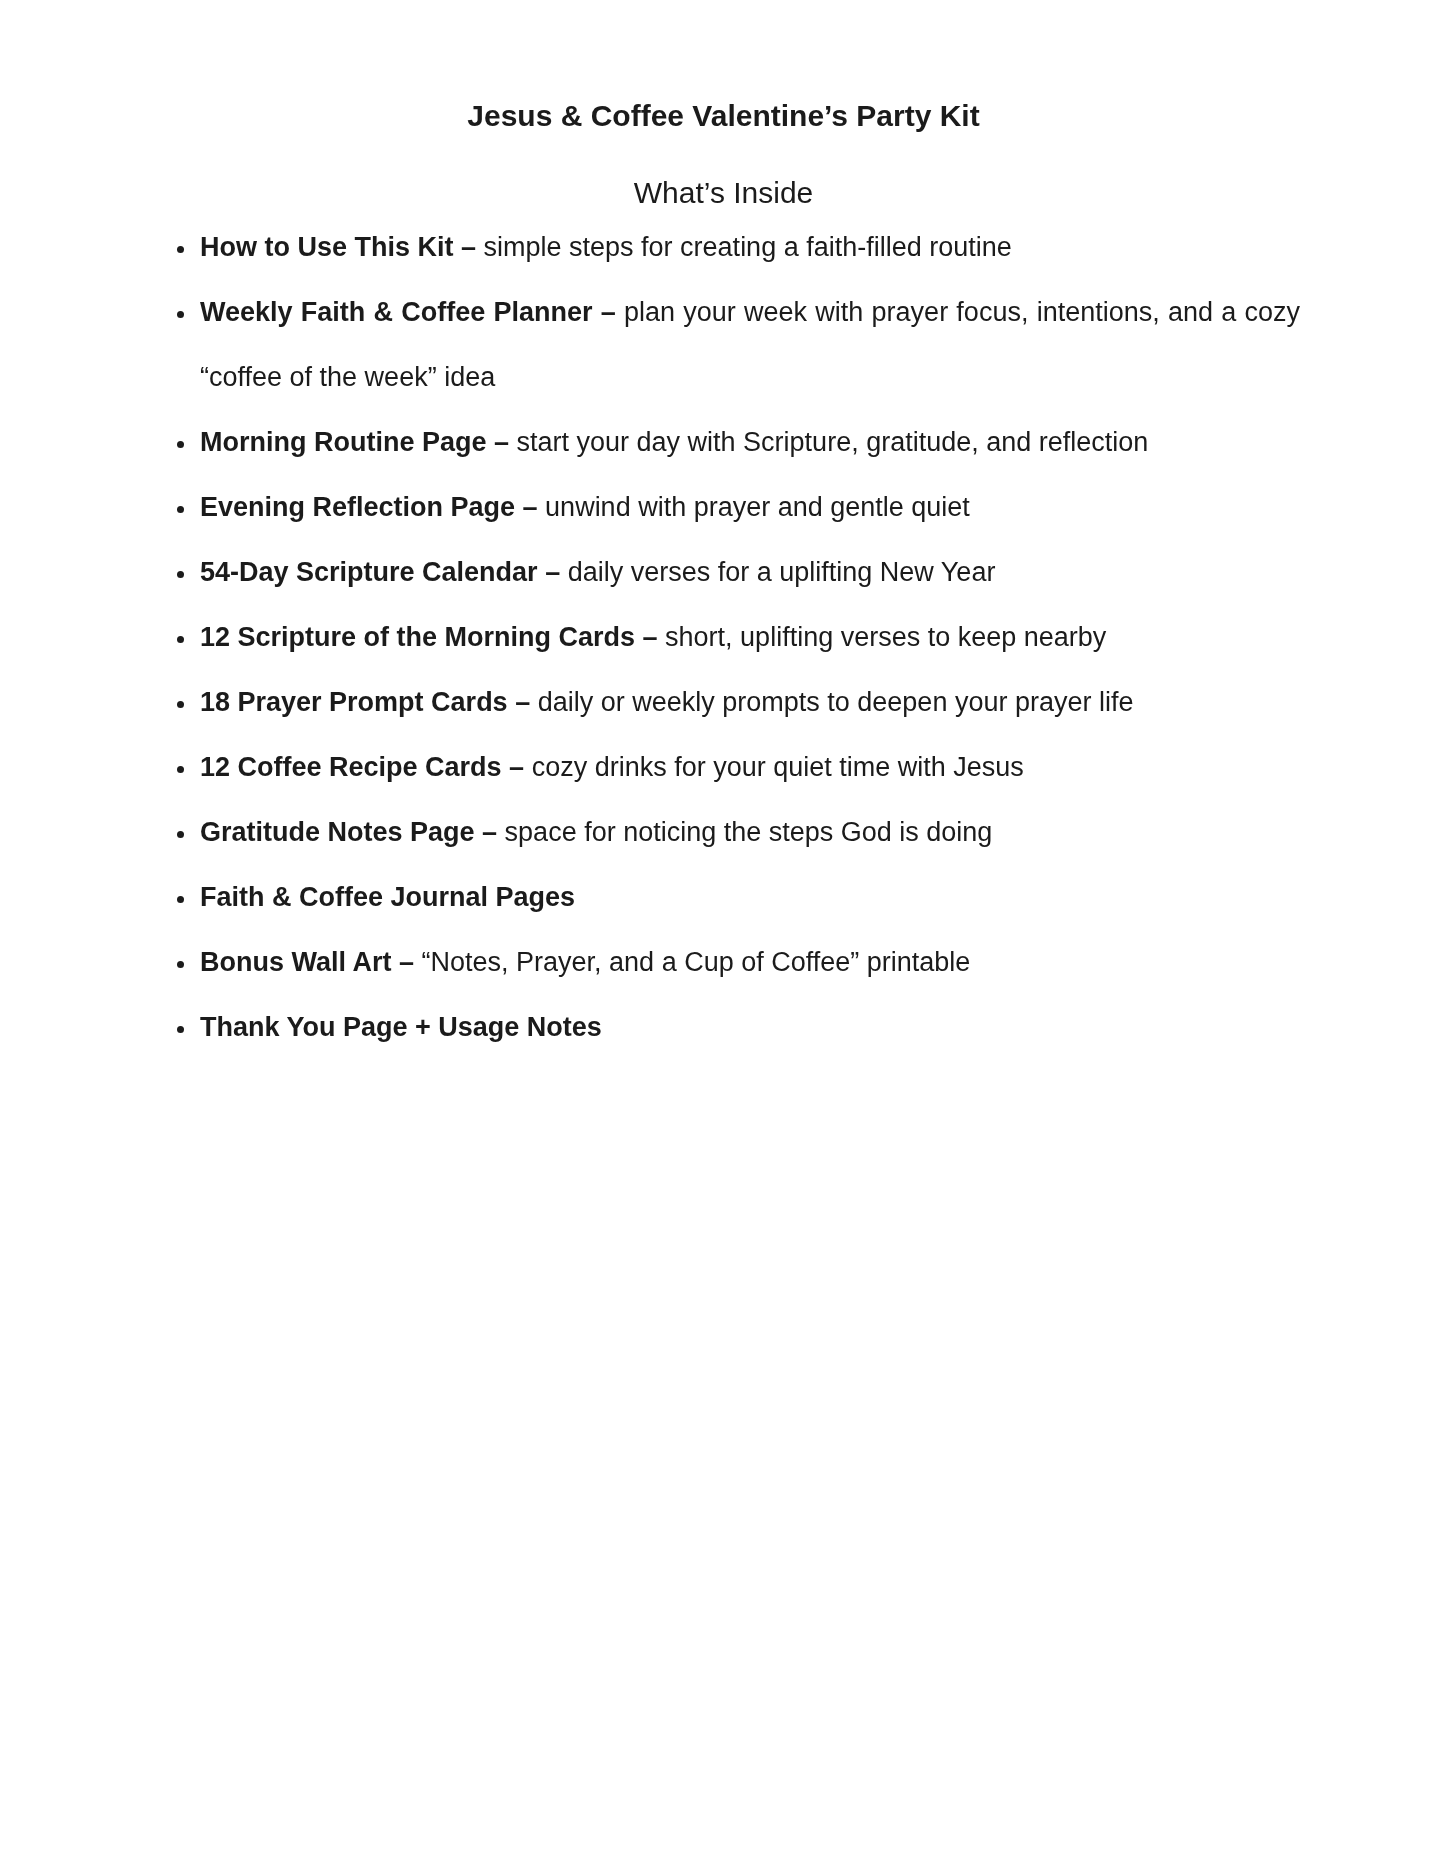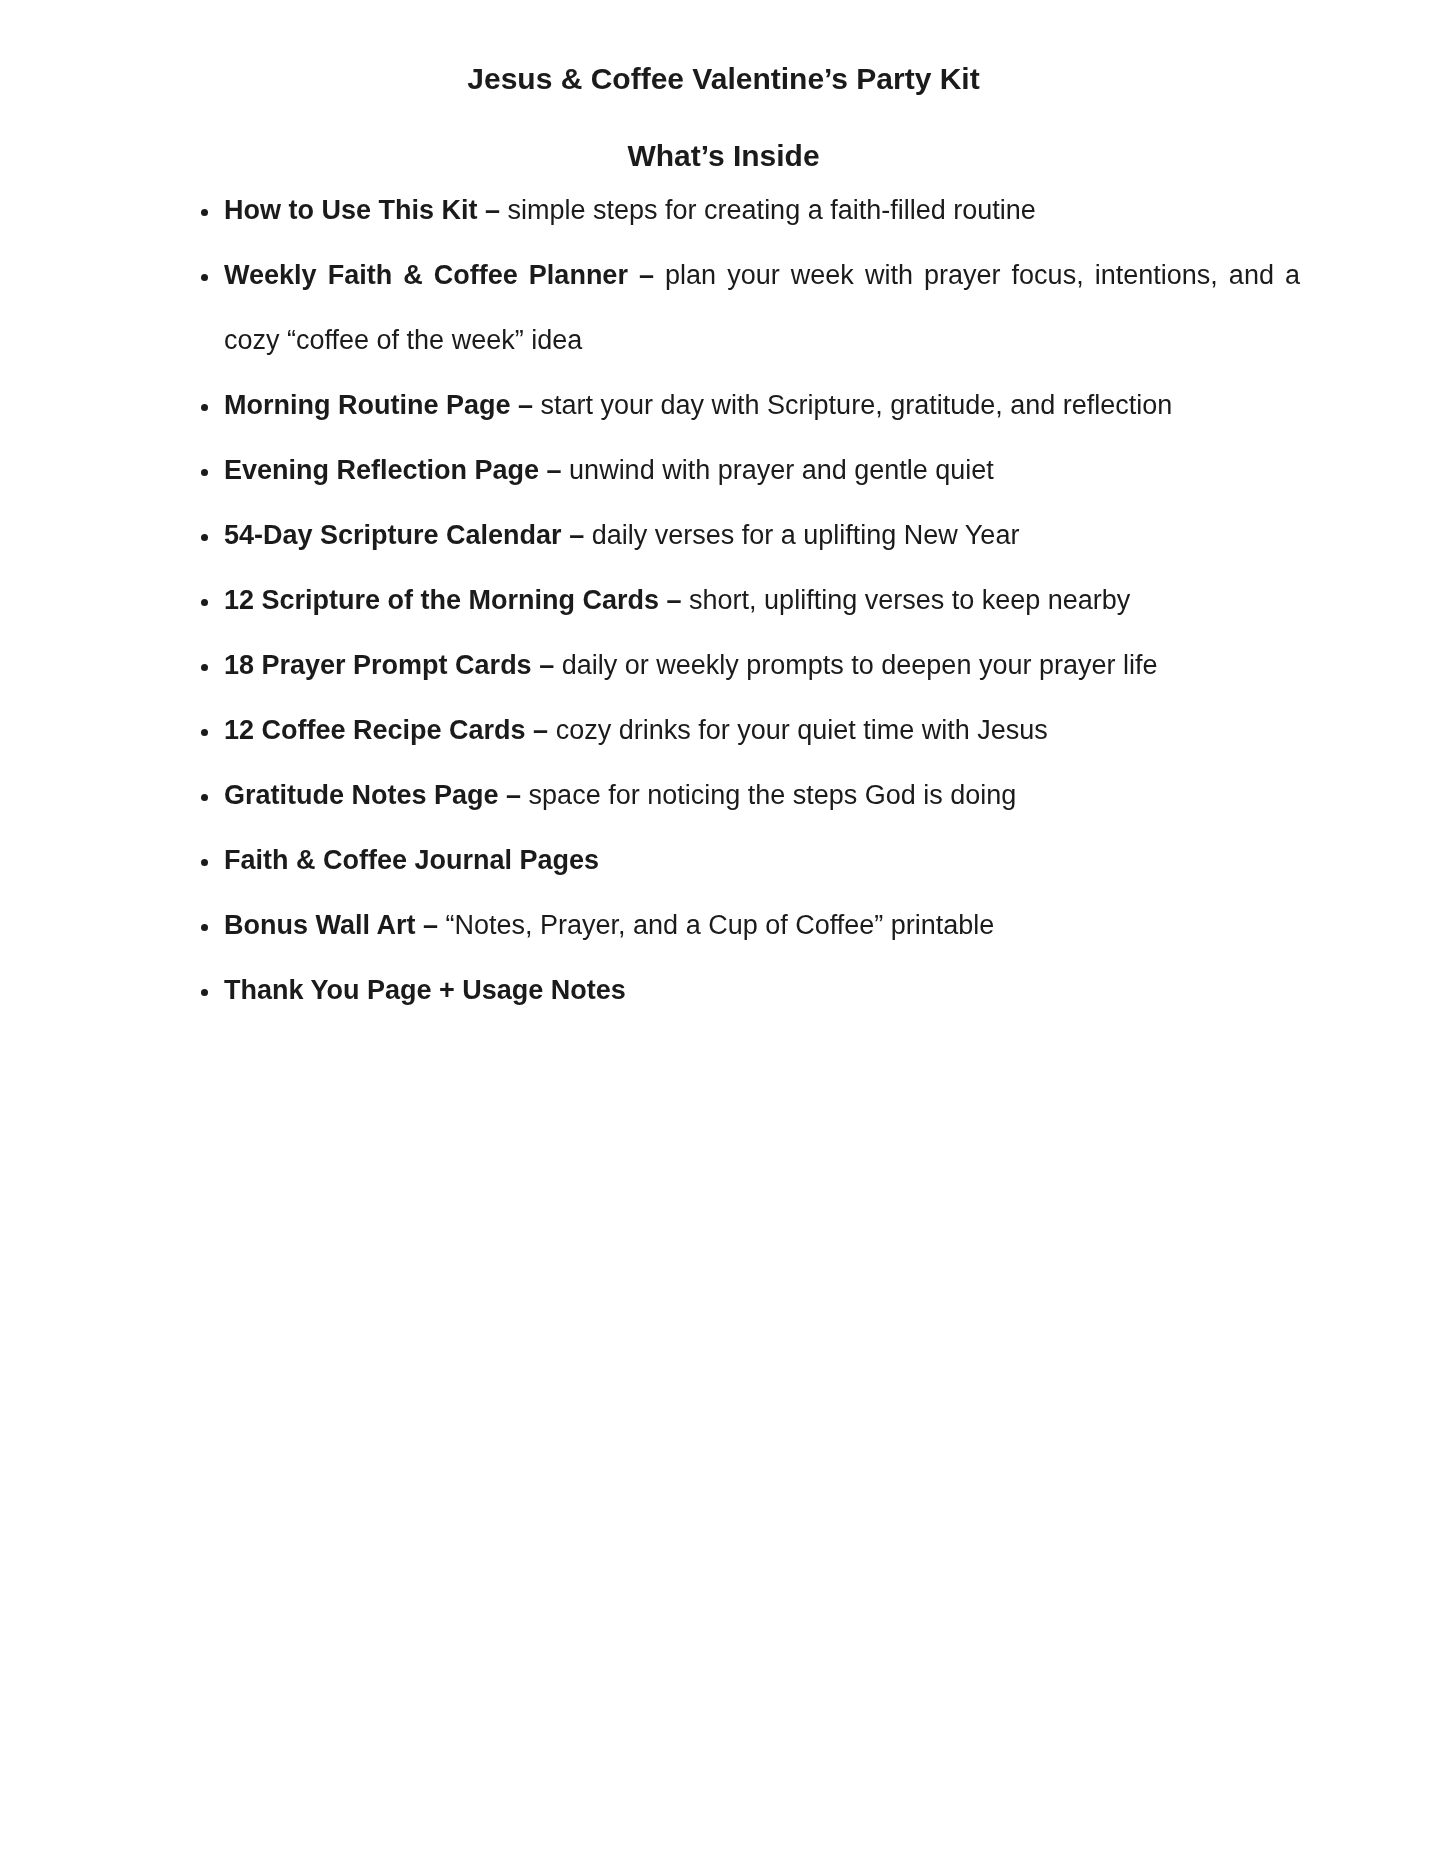--- a/index.html
+++ b/index.html
@@ -6,57 +6,56 @@
     margin: 0;
     padding: 0;
     background: #ffffff;
   }
   .page {
     position: relative;
     width: 1445px;
     height: 1858px;
     box-sizing: border-box;
     background: #ffffff;
-    padding: 57px 145px 0 147px;
+    padding: 94px 145px 0 147px;
     font-family: "Liberation Sans", "DejaVu Sans", sans-serif;
     color: #1b1b1b;
     overflow: hidden;
     border-radius: 30px;
   }
   .doc-title {
     margin: 0;
     text-align: center;
     font-size: 30px;
     font-weight: 700;
     line-height: 44px;
   }
   .doc-subtitle {
     margin: 33px 0 0 0;
     text-align: center;
     font-size: 30px;
-    font-weight: 700;
+    font-weight: 400;
     line-height: 44px;
   }
   .intro {
     margin: 98px 0 0 0;
     font-size: 27px;
     font-weight: 700;
     line-height: 65px;
   }
   ul.kit-list {
     margin: 0;
     padding: 0 0 0 51px;
     list-style: disc outside;
   }
   ul.kit-list li {
     font-size: 27px;
     line-height: 65px;
     text-align: justify;
     padding-left: 2px;
-    margin-left: 24px;
   }
   ul.kit-list li::marker {
     font-size: 24px;
   }
   .item-title {
     font-weight: 700;
   }
   .item-desc {
     font-weight: 400;
   }

